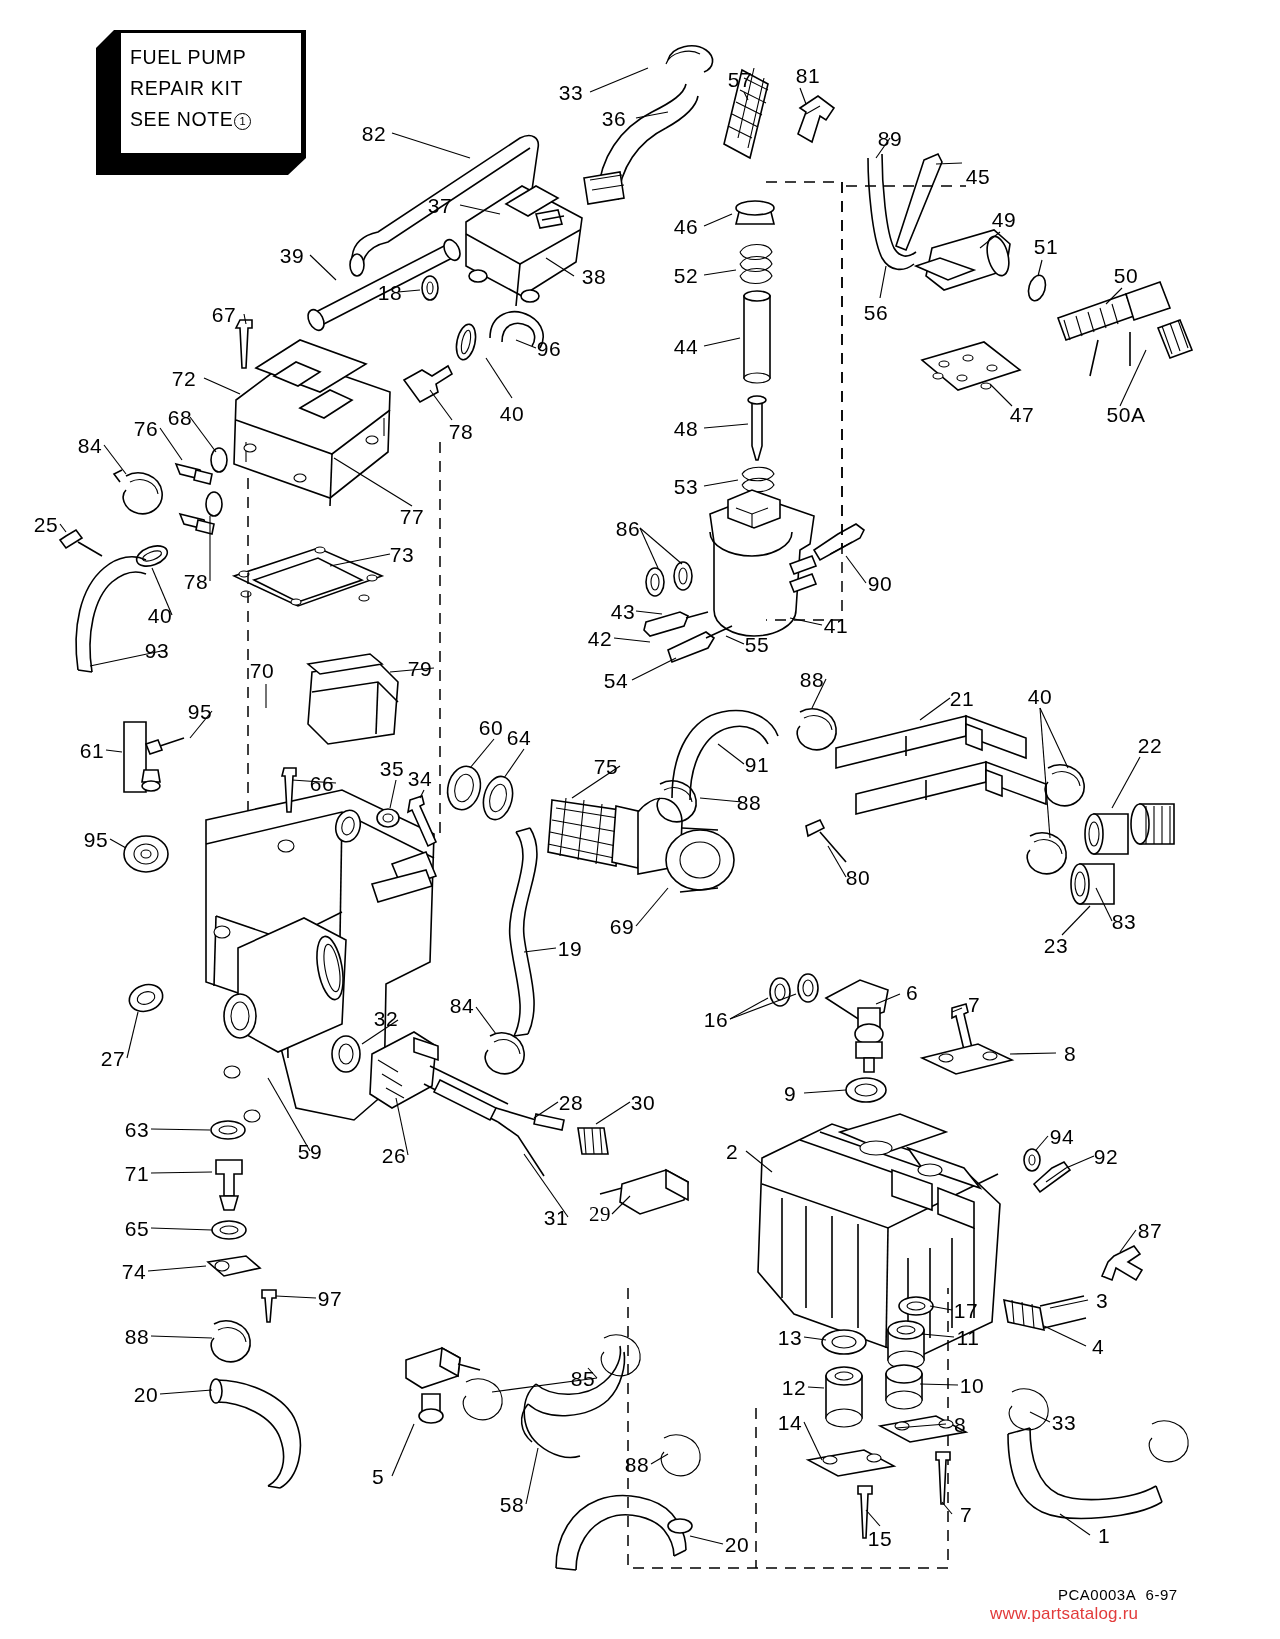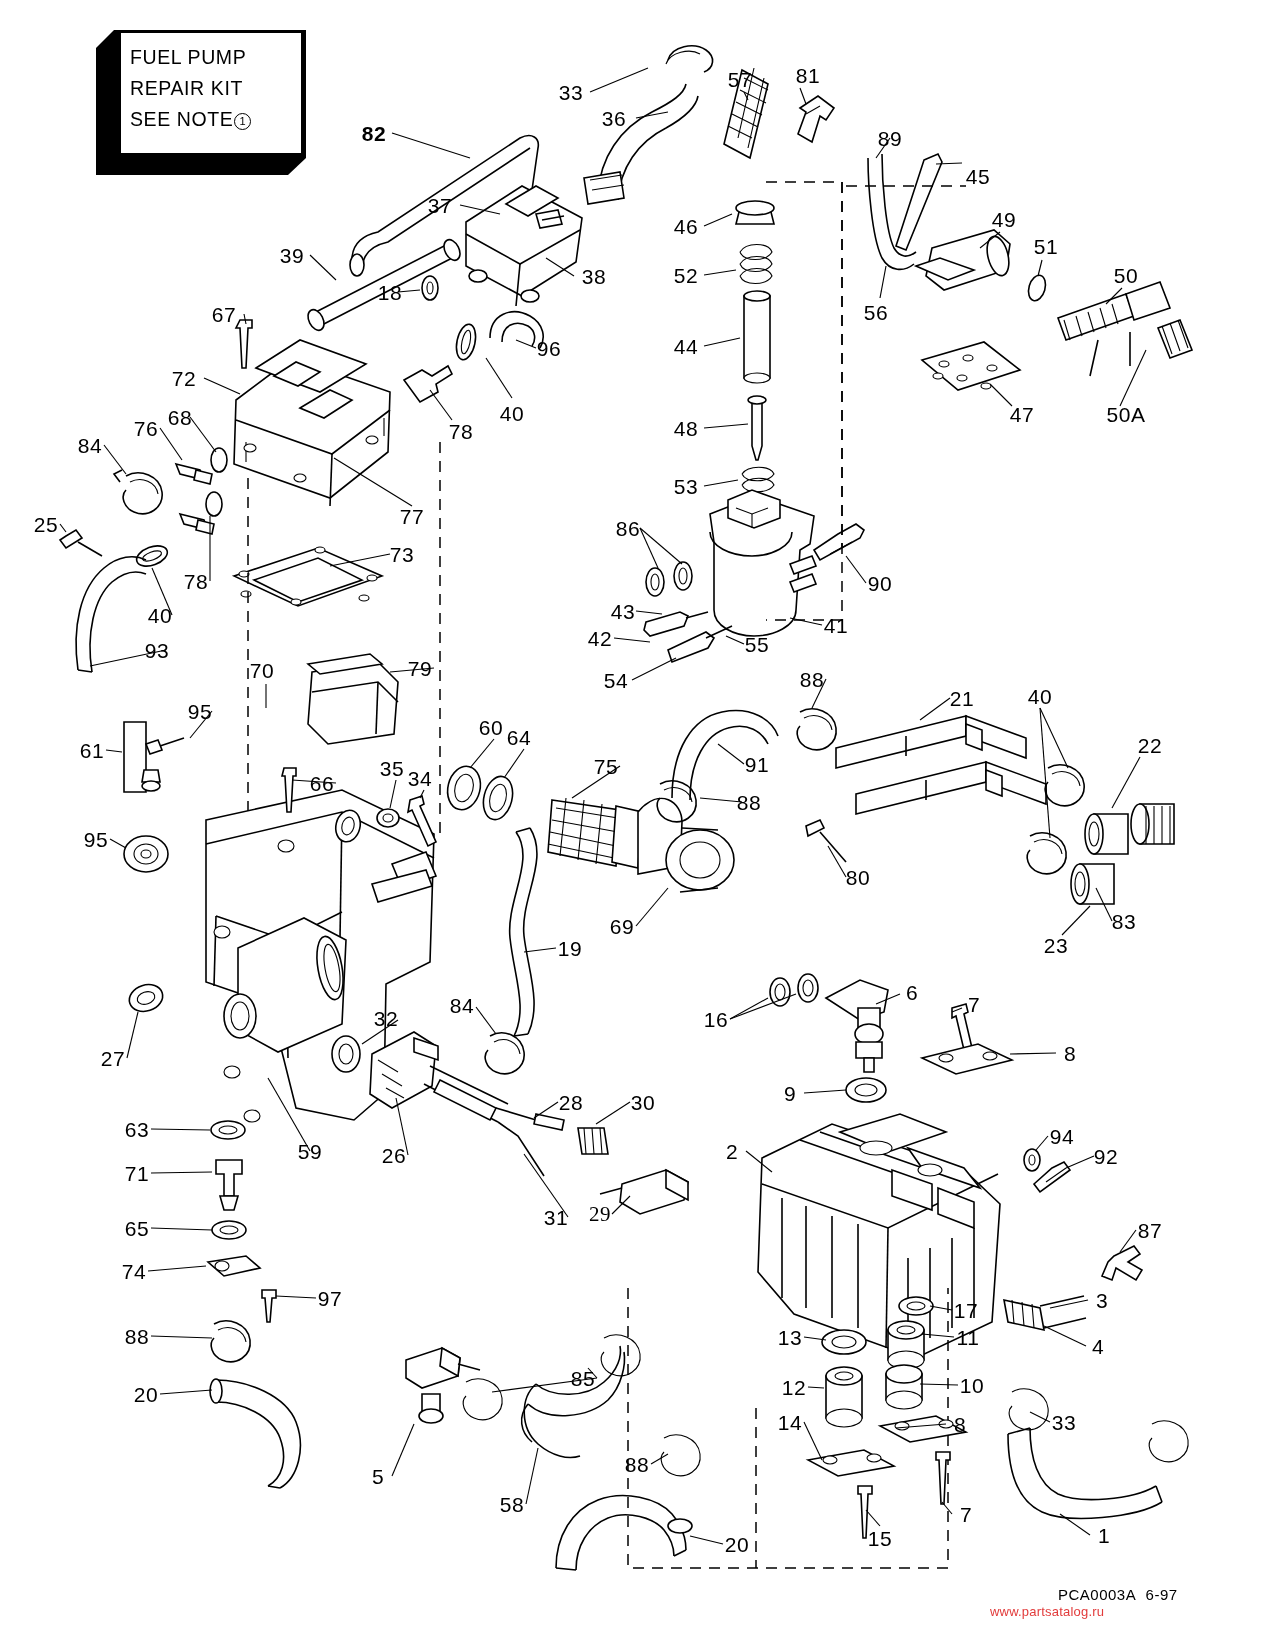--- a/index.html
+++ b/index.html
@@ -91,21 +91,21 @@
   #art .lnt  { fill: none; stroke: #000; stroke-width: 1.1; }
   #art .dash { fill: none; stroke: #000; stroke-width: 1.5; stroke-dasharray: 11 8; }
   #art .wht  { fill: #fff; stroke: #000; stroke-width: 1.6; }
   #art .whtt { fill: #fff; stroke: #000; stroke-width: 1.1; }
 
   
   .wm {
     position: absolute;
     left: 990px;
     top: 1596px;
-    font-size: 13px;
+    font-size: 17px;
     color: #e23b3b;
     font-family: "Liberation Sans", sans-serif;
     letter-spacing: 0.2px;
     white-space: nowrap;
   }
   .partno {
     position: absolute;
     left: 1058px;
     top: 1578px;
     font-size: 15px;
@@ -635,21 +635,21 @@
       <path d="M1050 1414 L1030 1404"></path>
       <path d="M1090 1527 L1060 1506"></path>
     </g>
   </svg>
 
   <div id="callouts">
       <div class="callout" style="left: 571px; top: 84px;">33</div>
       <div class="callout" style="left: 740px; top: 71px;">57</div>
       <div class="callout" style="left: 808px; top: 67px;">81</div>
       <div class="callout" style="left: 614px; top: 110px;">36</div>
-      <div class="callout" style="left: 374px; top: 125px; font-weight: bold;">82</div>
+      <div class="callout" style="left: 374px; top: 125px;">82</div>
       <div class="callout" style="left: 890px; top: 130px;">89</div>
       <div class="callout" style="left: 978px; top: 155px; margin-top: 13px;">45</div>
       <div class="callout" style="left: 686px; top: 218px;">46</div>
       <div class="callout" style="left: 1004px; top: 211px; text-align: center;">49</div>
       <div class="callout" style="left: 440px; top: 197px;">37</div>
       <div class="callout" style="left: 1046px; top: 238px;">51</div>
       <div class="callout" style="left: 686px; top: 267px;">52</div>
       <div class="callout" style="left: 1126px; top: 267px;">50</div>
       <div class="callout" style="left: 292px; top: 247px;">39</div>
       <div class="callout" style="left: 594px; top: 268px;">38</div>

